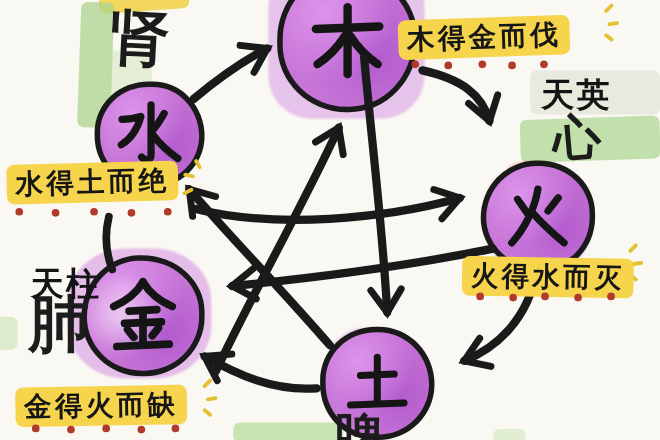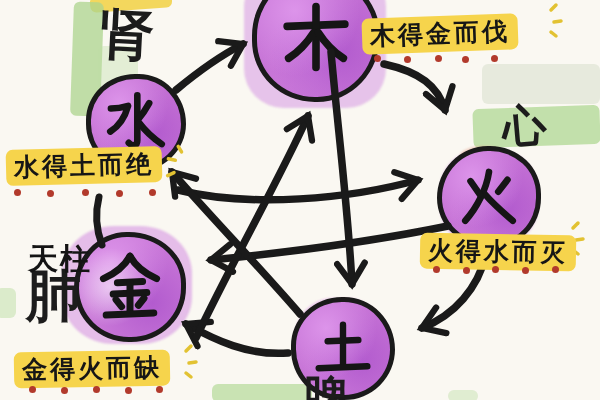--- a/index.html
+++ b/index.html
@@ -157,20 +157,21 @@
         <path d="M5,0 L12,-1"></path>
         <path d="M2,10 L7,14"></path>
     </g>
     <g class="spark" transform="translate(180,162) rotate(200)">
       <path d="M2,-12 L7,-17"></path>
         <path d="M5,0 L12,-1"></path>
         <path d="M2,10 L7,14"></path>
     </g>
   </svg>
 
+  <div class="star-name" style="left:492px;top:72px;">天英</div>
   <div class="star-name" style="left:28px;top:244px;">天柱</div>
 
   <div class="organ" style="left:100px;top:8px;font-size:54px;transform:rotate(3deg);">肾</div>
   <div class="organ" style="left:502px;top:104px;font-size:44px;transform:rotate(-5deg);">心</div>
   <div class="organ" style="left:26px;top:268px;font-size:56px;">肺</div>
   <div class="organ" style="left:302px;top:374px;font-size:46px;">脾</div>
 
   <div class="caution" style="left:6px;top:148px;transform:rotate(-1.5deg);">水得土而绝</div>
   <div class="caution" style="left:362px;top:16px;transform:rotate(-2deg);">木得金而伐</div>
   <div class="caution" style="left:420px;top:234px;transform:rotate(1deg);">火得水而灭</div>

